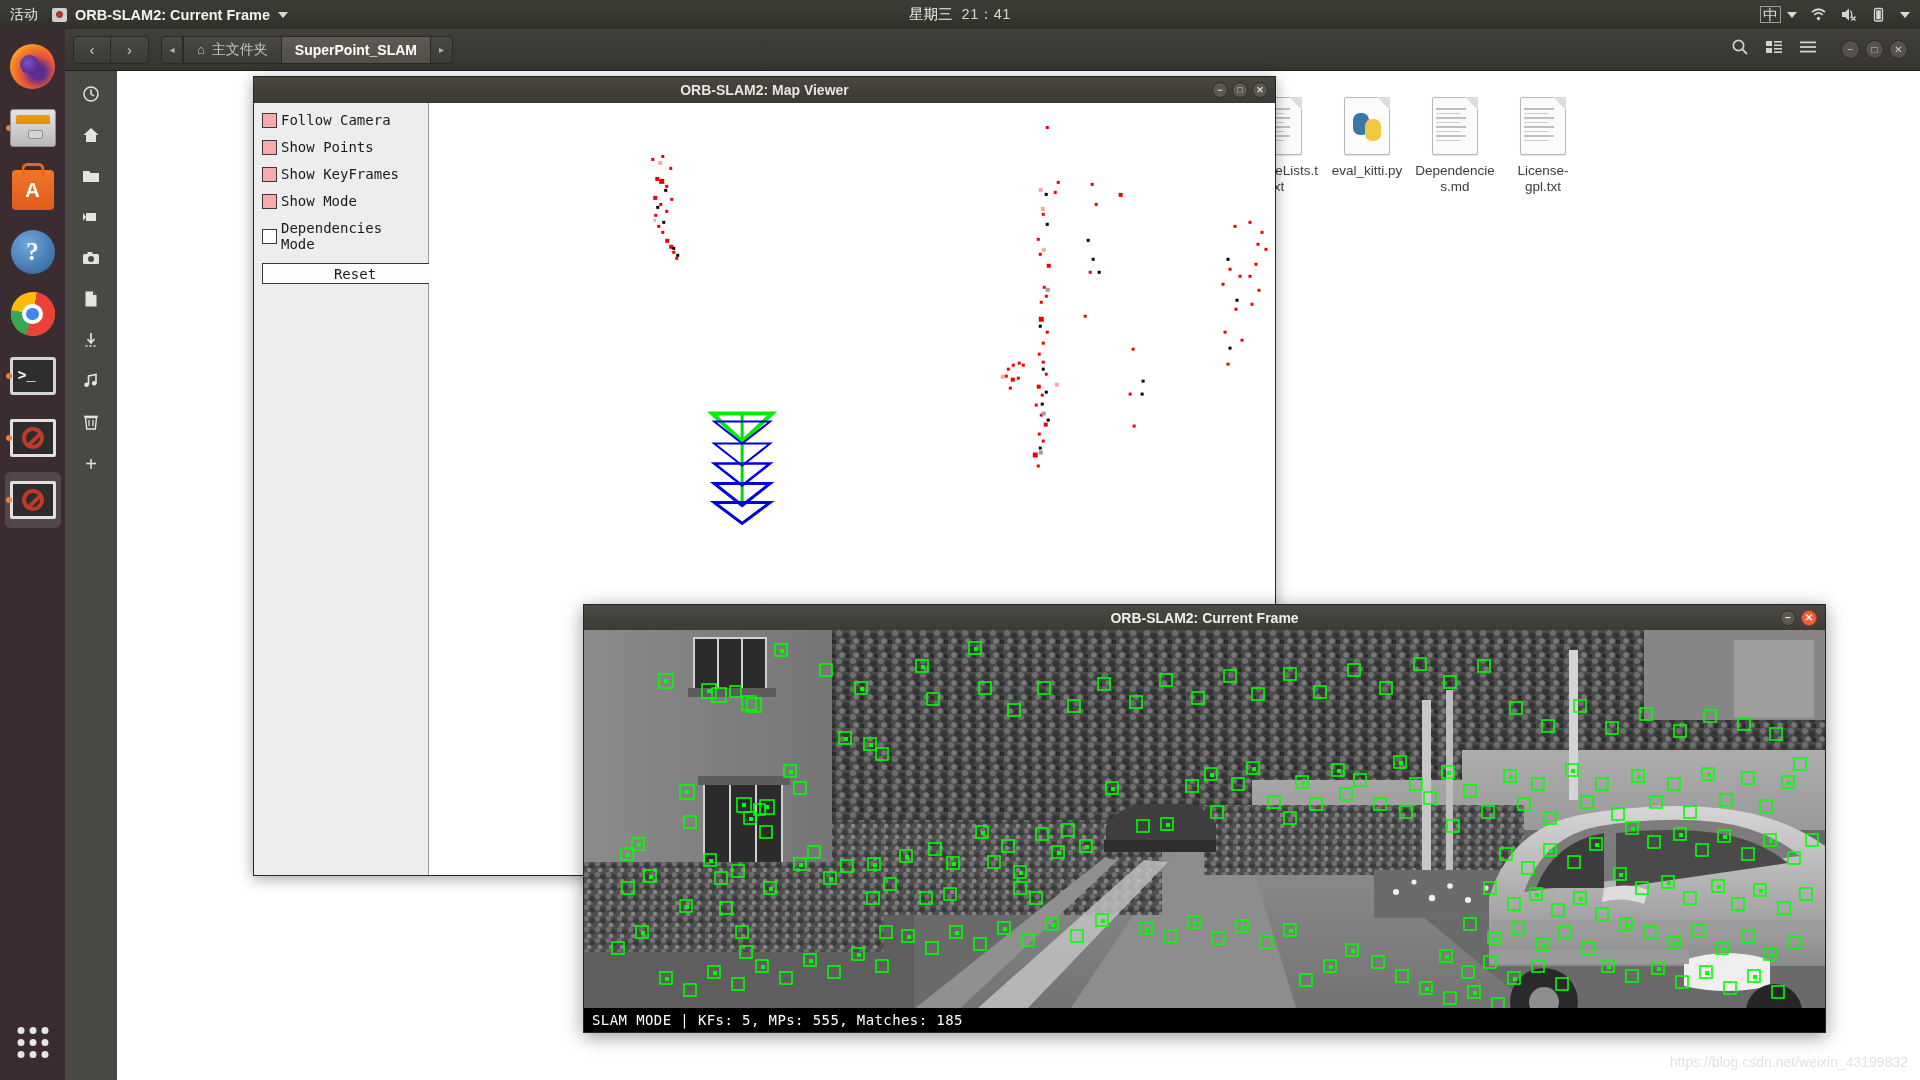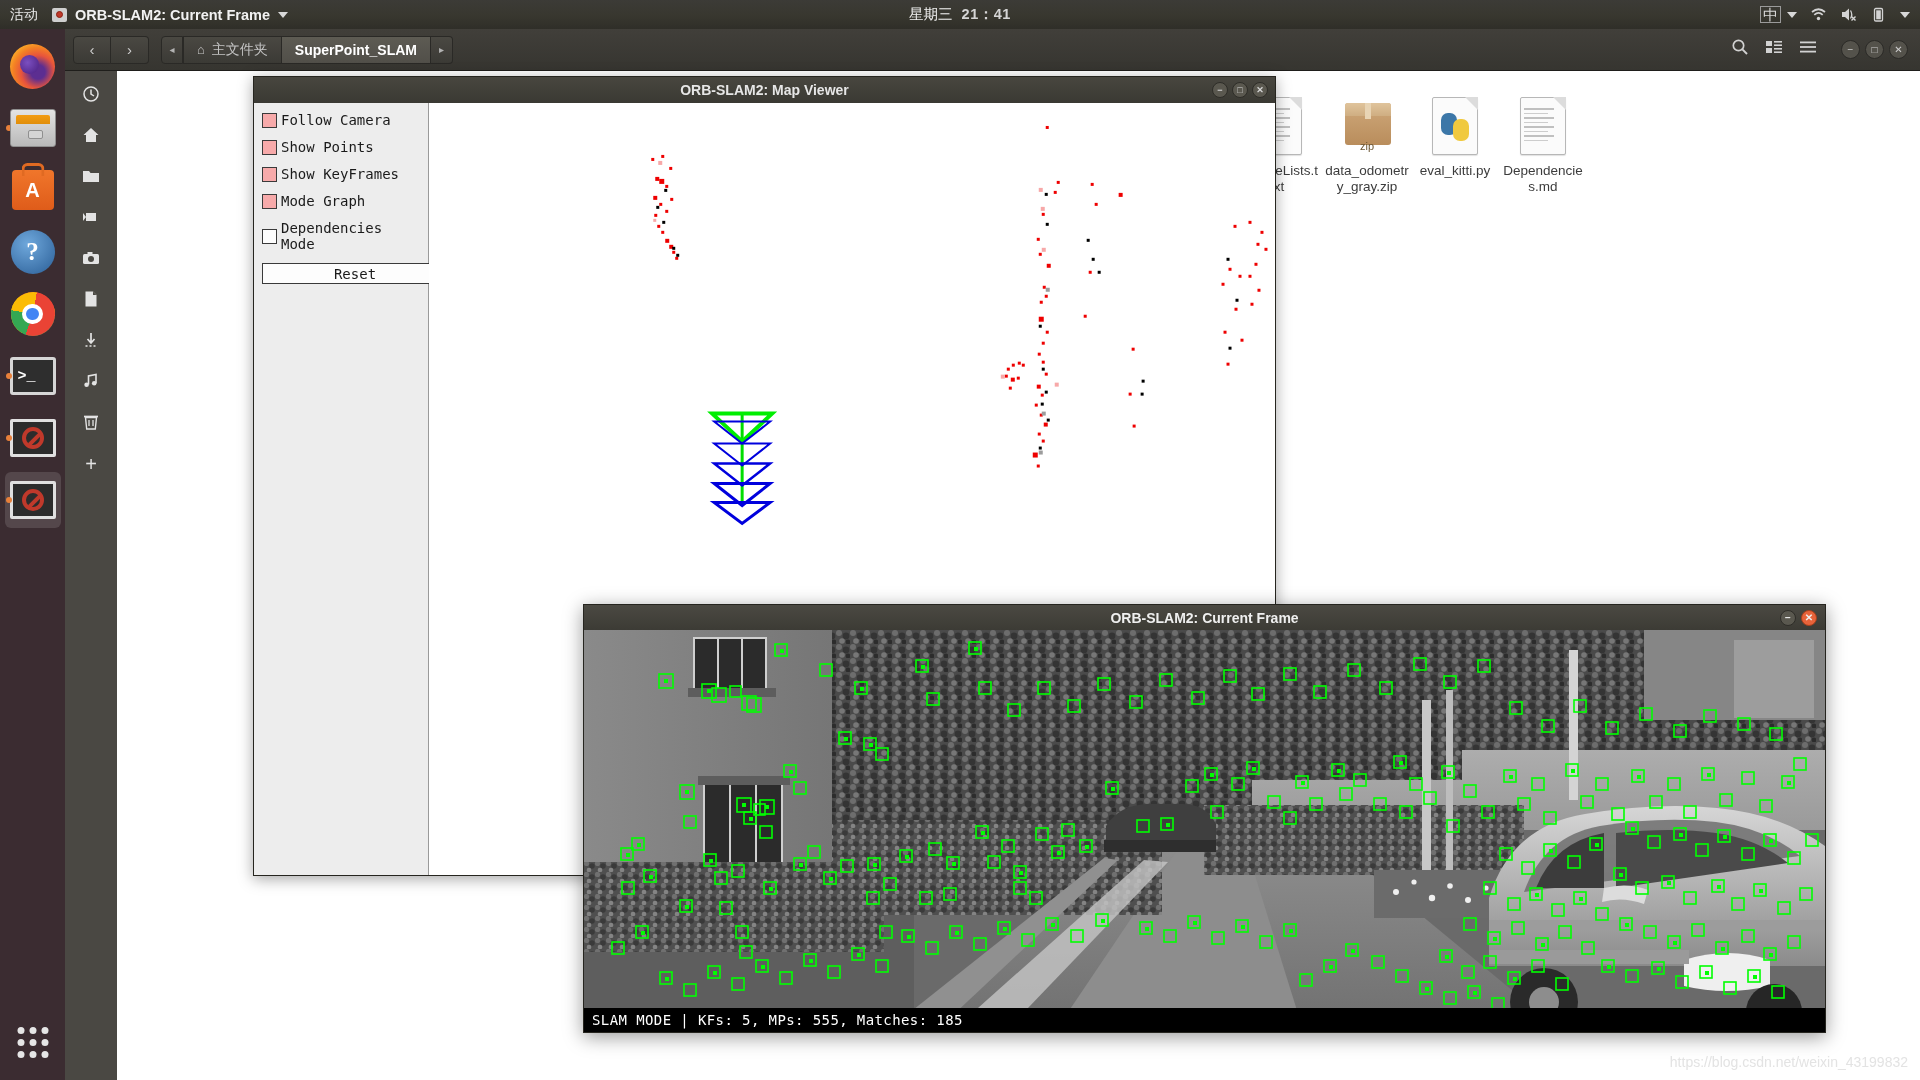--- a/index.html
+++ b/index.html
@@ -32,21 +32,21 @@
   .caret-down {
     width: 0; height: 0; border-left: 5px solid transparent;
     border-right: 5px solid transparent; border-top: 6px solid #d8d8d8;
   }
   .topbar-clock {
     position: absolute; left: 50%; transform: translateX(-50%);
     display: flex; align-items: center; gap: 9px;
     font-size: 14.5px; color: #e9e9e9;
   }
   .topbar-clock .wk { color: #efefef; }
-  .topbar-clock .tm { color: #d5d5d5; font-weight: bold; letter-spacing: .5px; }
+  .topbar-clock .tm { color: #d5d5d5; font-weight: normal; letter-spacing: .5px; }
   .topbar-right {
     position: absolute; right: 10px; display: flex; align-items: center; gap: 13px;
   }
   .ime-box {
     display:flex; align-items:center; gap:6px;
   }
   .ime-char {
     color:#d8d8d8; font-size:15px; border:1px solid #9a9a9a; padding:0 2px;
     line-height:15px;
   }
@@ -569,27 +569,20 @@
                   <i></i>
                   <i></i>
                   <i></i>
                   <i></i>
                   <i></i>
                 </div>
             </div>
             <div class="file-name">CMakeLists.txt</div>
           </div>
 
-          <div class="file-cell">
-            <div class="file-ico">
-              <div class="zip-icon"></div>
-              <div class="zip-label">zip</div>
-            </div>
-            <div class="file-name">data_odometry_gray.zip</div>
-          </div>
 
           <div class="file-cell">
             <div class="file-ico">
               <div class="doc-icon"></div>
               <div class="py-badge"></div>
             </div>
             <div class="file-name">eval_kitti.py</div>
           </div>
 
           <div class="file-cell">
@@ -603,20 +596,36 @@
                   <i></i>
                   <i></i>
                   <i></i>
                   <i></i>
                 </div>
             </div>
             <div class="file-name">Dependencies.md</div>
           </div>
 
 
+          <div class="file-cell">
+            <div class="file-ico">
+              <div class="doc-icon"></div>
+              <div class="doc-lines">
+                  <i></i>
+                  <i></i>
+                  <i></i>
+                  <i></i>
+                  <i></i>
+                  <i></i>
+                  <i></i>
+                  <i></i>
+                </div>
+            </div>
+            <div class="file-name">License-gpl.txt</div>
+          </div>
 
 
         </div>
         <div class="watermark">https://blog.csdn.net/weixin_43199832</div>
       </div>
     </div>
   </div>
 
   <div class="mapviewer">
     <div class="mv-title">
@@ -637,21 +646,21 @@
         <div class="pg-check">
           <span class="pg-box on"></span>
           <span>Show Points</span>
         </div>
         <div class="pg-check">
           <span class="pg-box on"></span>
           <span>Show KeyFrames</span>
         </div>
         <div class="pg-check">
           <span class="pg-box on"></span>
-          <span>Mode Graph</span>
+          <span>Show Mode</span>
         </div>
         <div class="pg-check">
           <span class="pg-box off"></span>
           <span>Dependencies Mode</span>
         </div>
         <div class="pg-btn">Reset</div>
       </div>
 
       <div class="mv-canvas">
         <svg width="100%" height="100%" viewBox="0 0 846 773">

